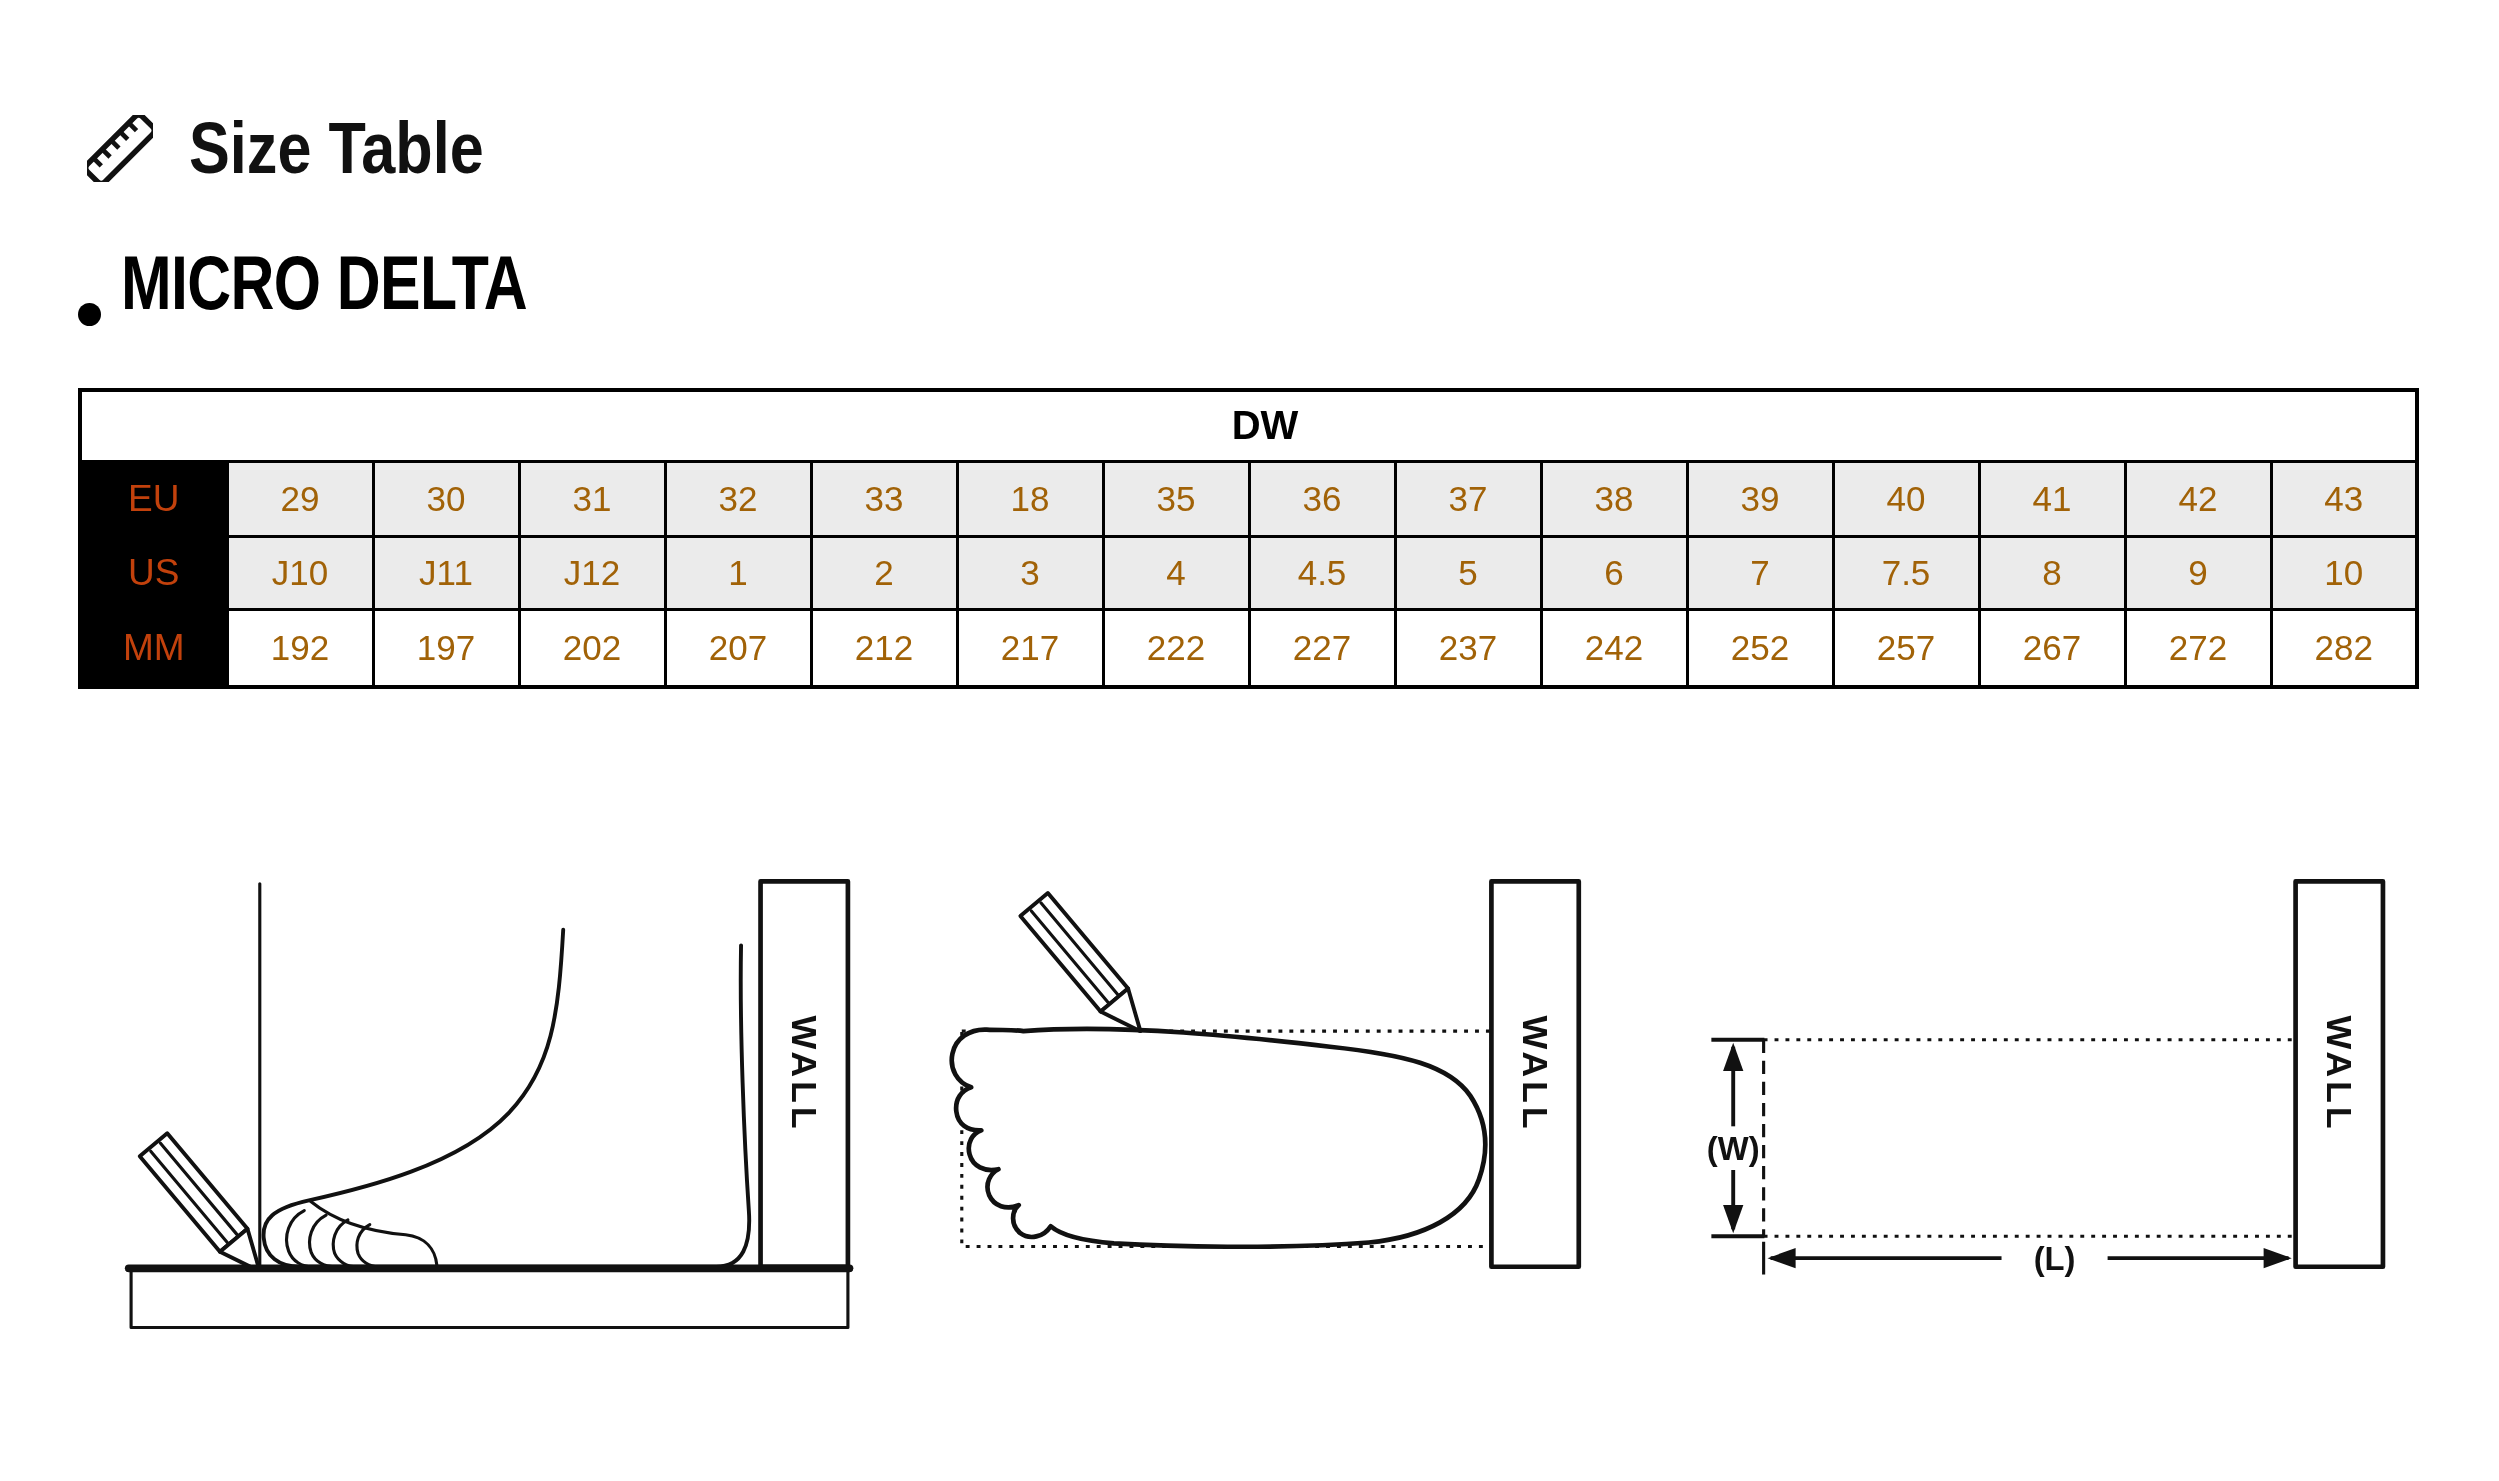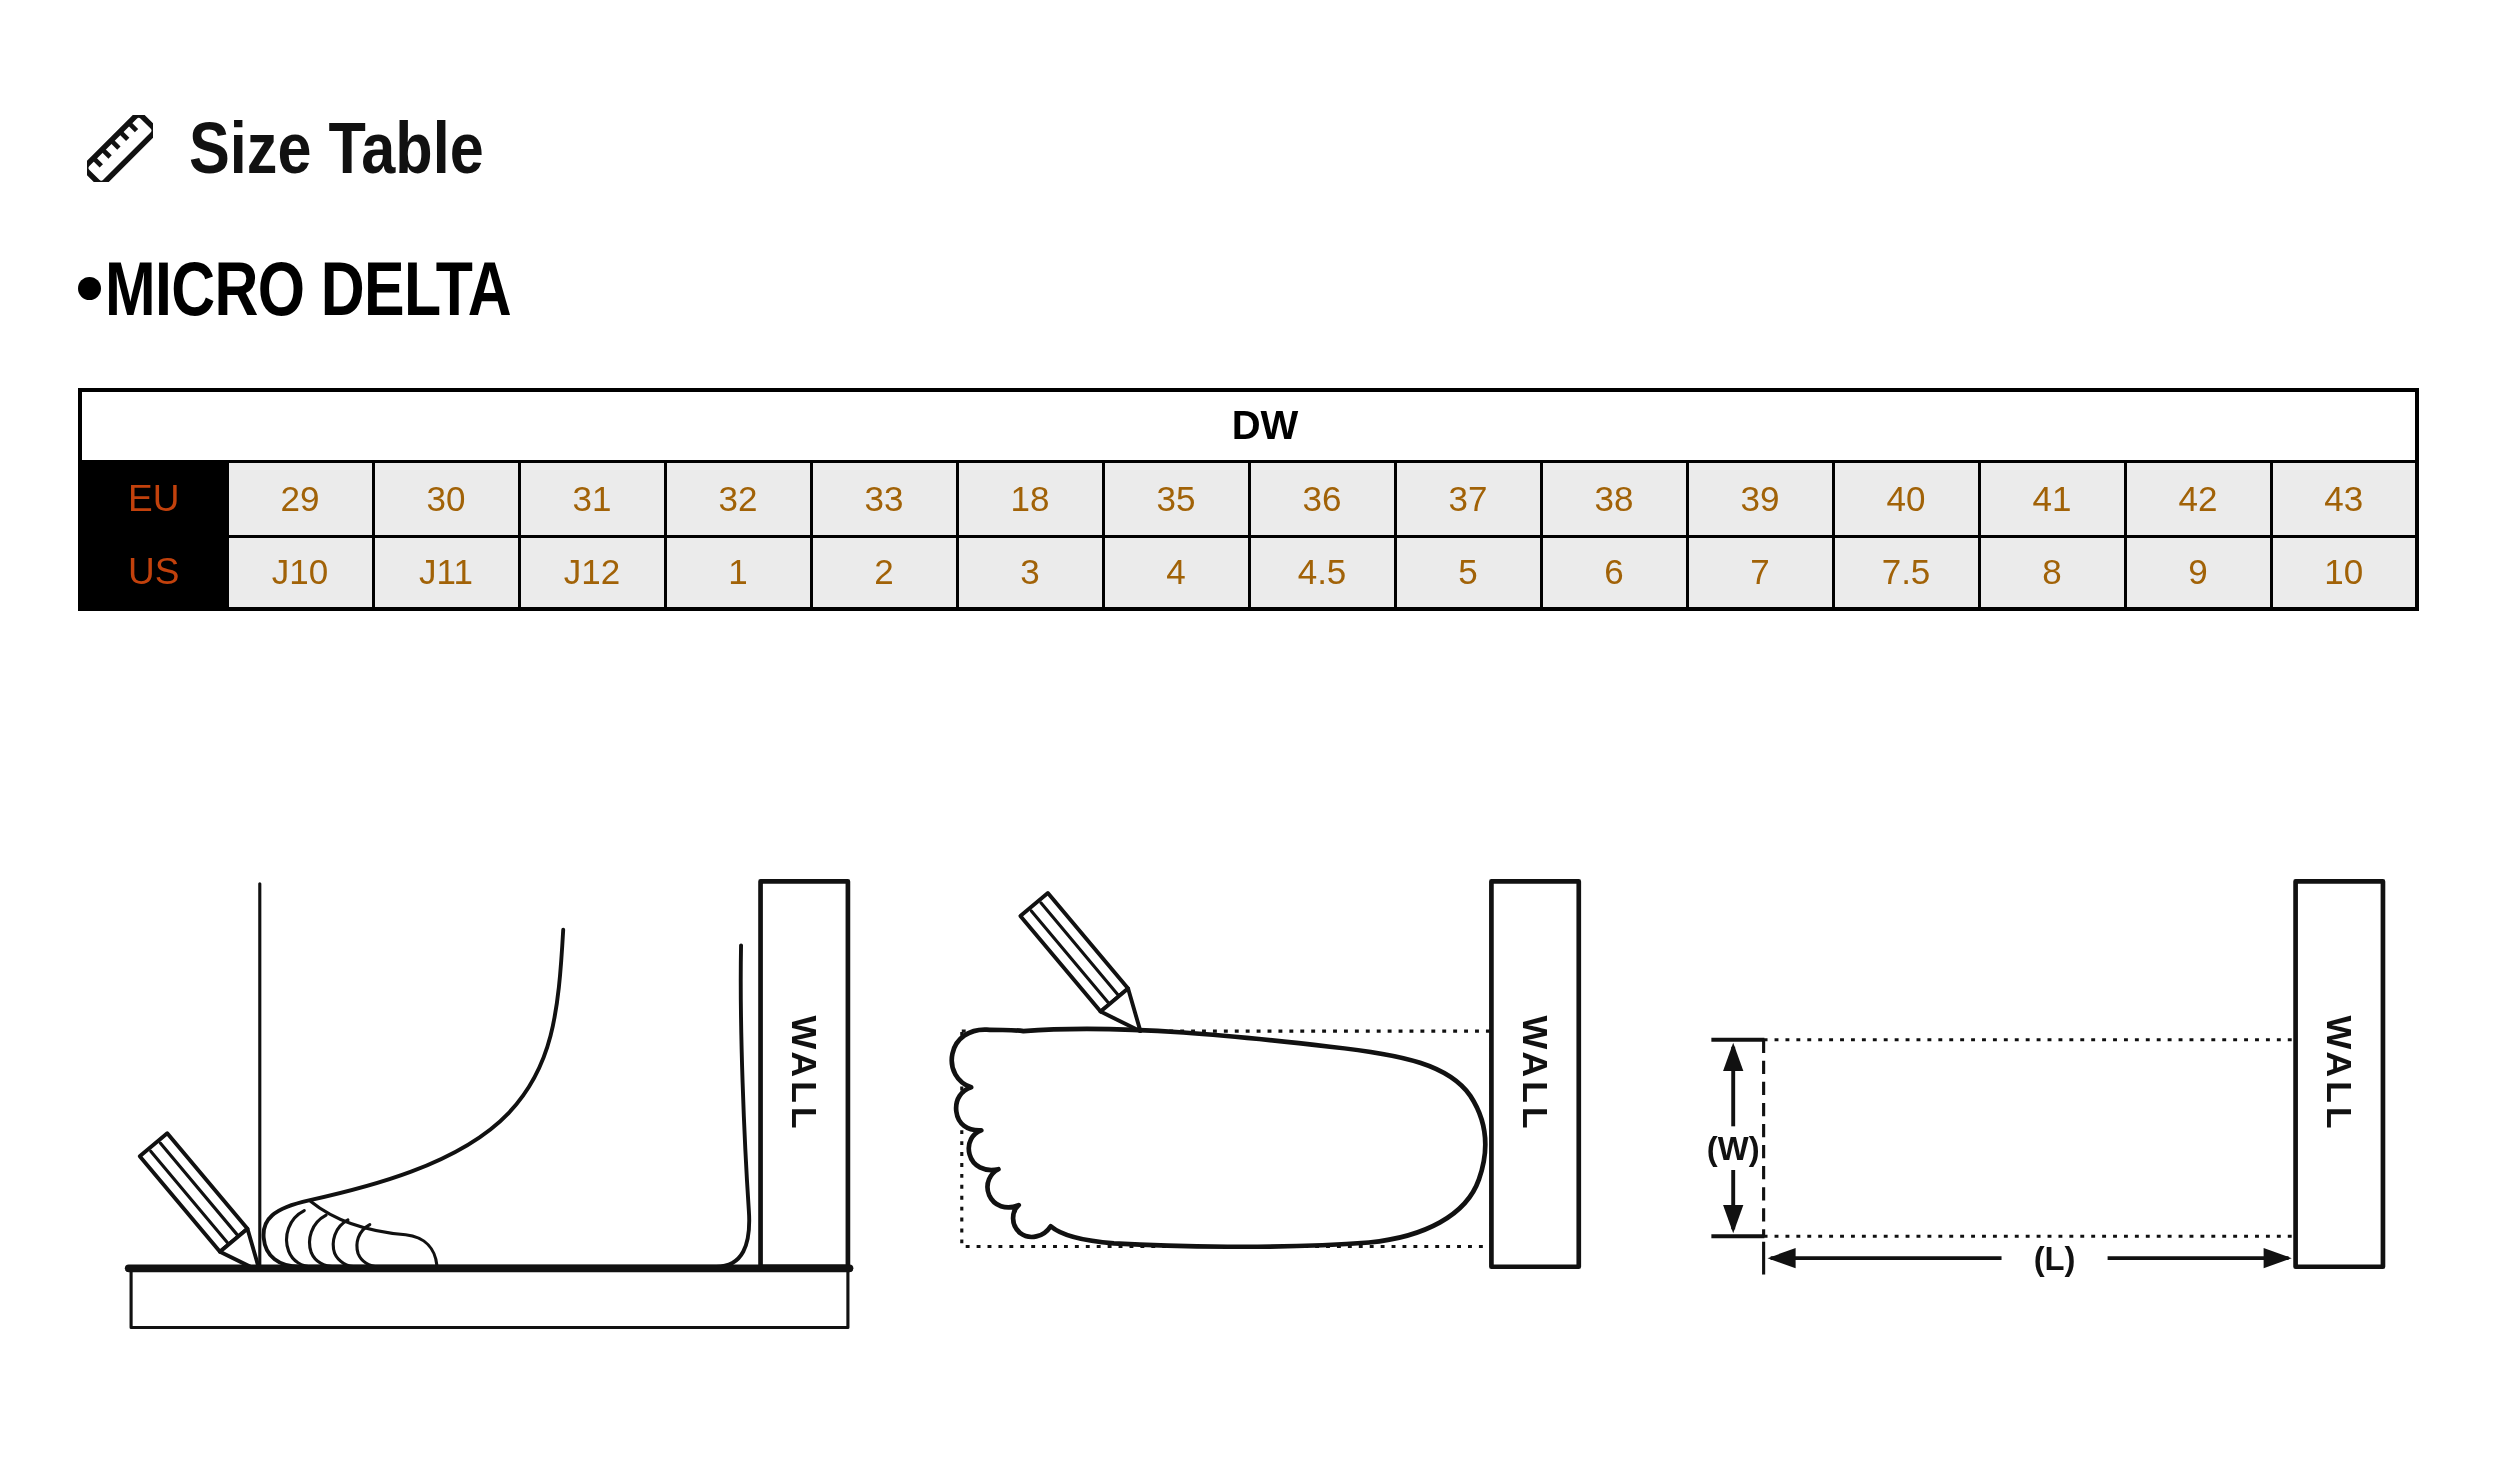--- a/index.html
+++ b/index.html
@@ -14,21 +14,21 @@
   .title-row {
     position: absolute; left: 87px; top: 109px; height: 78px;
     display: flex; align-items: center; gap: 36px;
   }
   .title-text {
     font-size: 72px; font-weight: 700; color: #111111; white-space: nowrap;
     transform: scaleX(0.85); transform-origin: left center; letter-spacing: 0px;
   }
   .product-row {
     position: absolute; left: 78px; top: 251px; height: 75px;
-    display: flex; align-items: center; gap: 4px;
+    display: flex; align-items: flex-end; gap: 20px;
   }
   .bullet-dot { width: 23.4px; height: 23.4px; border-radius: 50%; background: #000; flex: 0 0 auto; }
   .product-text {
     font-size: 76px; font-weight: 800; color: #000000; white-space: nowrap;
     transform: scaleX(0.80); transform-origin: left center; letter-spacing: -0.8px;
   }
 
   
   .size-table-wrap { position: absolute; left: 78px; top: 388px; width: 2342px; }
   table.size-table {
@@ -123,20 +123,38 @@
         <td class="val">3</td>
         <td class="val">4</td>
         <td class="val">4.5</td>
         <td class="val">5</td>
         <td class="val">6</td>
         <td class="val">7</td>
         <td class="val">7.5</td>
         <td class="val">8</td>
         <td class="val">9</td>
         <td class="val">10</td>
+      </tr>
+      <tr class="r-mm">
+        <th class="row-label">MM</th>
+        <td class="val">192</td>
+        <td class="val">197</td>
+        <td class="val">202</td>
+        <td class="val">207</td>
+        <td class="val">212</td>
+        <td class="val">217</td>
+        <td class="val">222</td>
+        <td class="val">227</td>
+        <td class="val">237</td>
+        <td class="val">242</td>
+        <td class="val">252</td>
+        <td class="val">257</td>
+        <td class="val">267</td>
+        <td class="val">272</td>
+        <td class="val">282</td>
       </tr>
     </tbody>
       </table>
   </div>
 
   <div class="diagrams">
     <svg width="2500" height="663" viewBox="0 1050 3205 850">
 
       <g fill="none" stroke="#111" stroke-linecap="round" stroke-linejoin="round">
 

